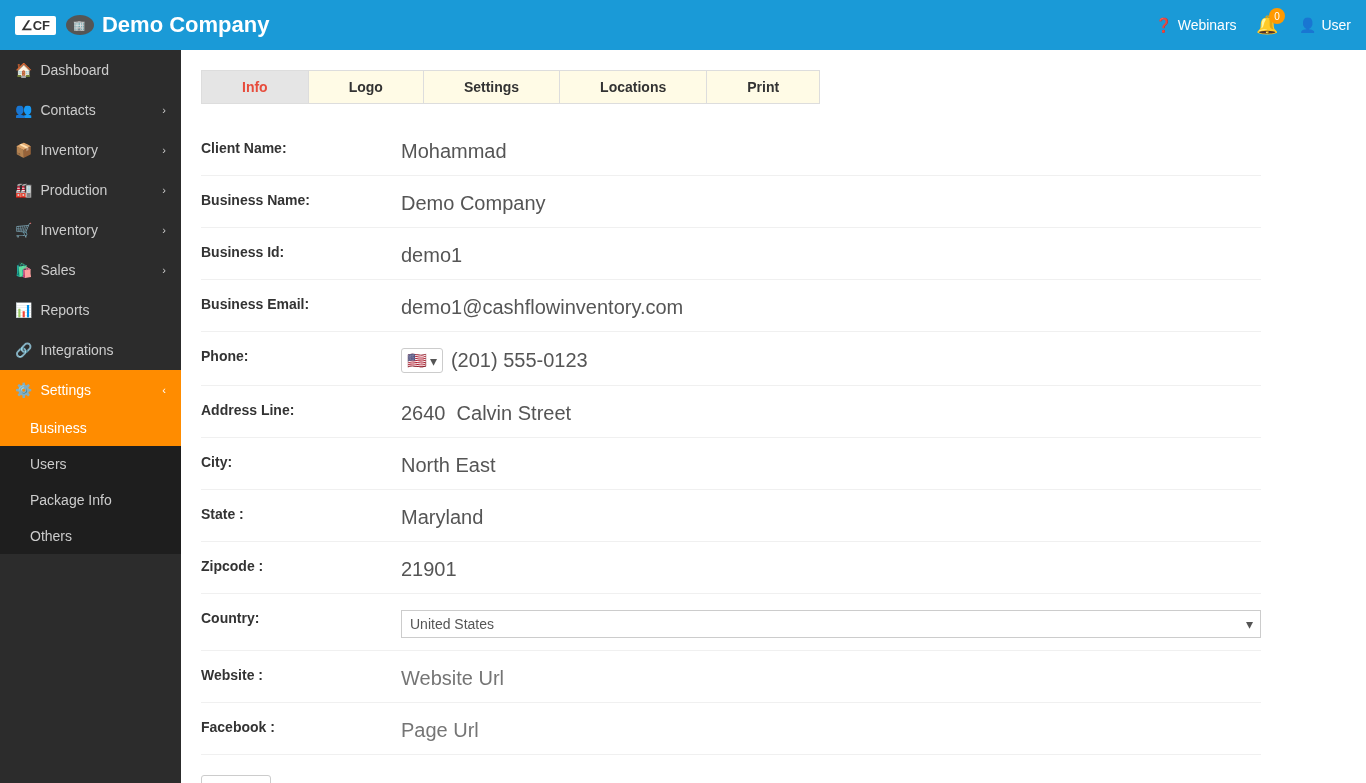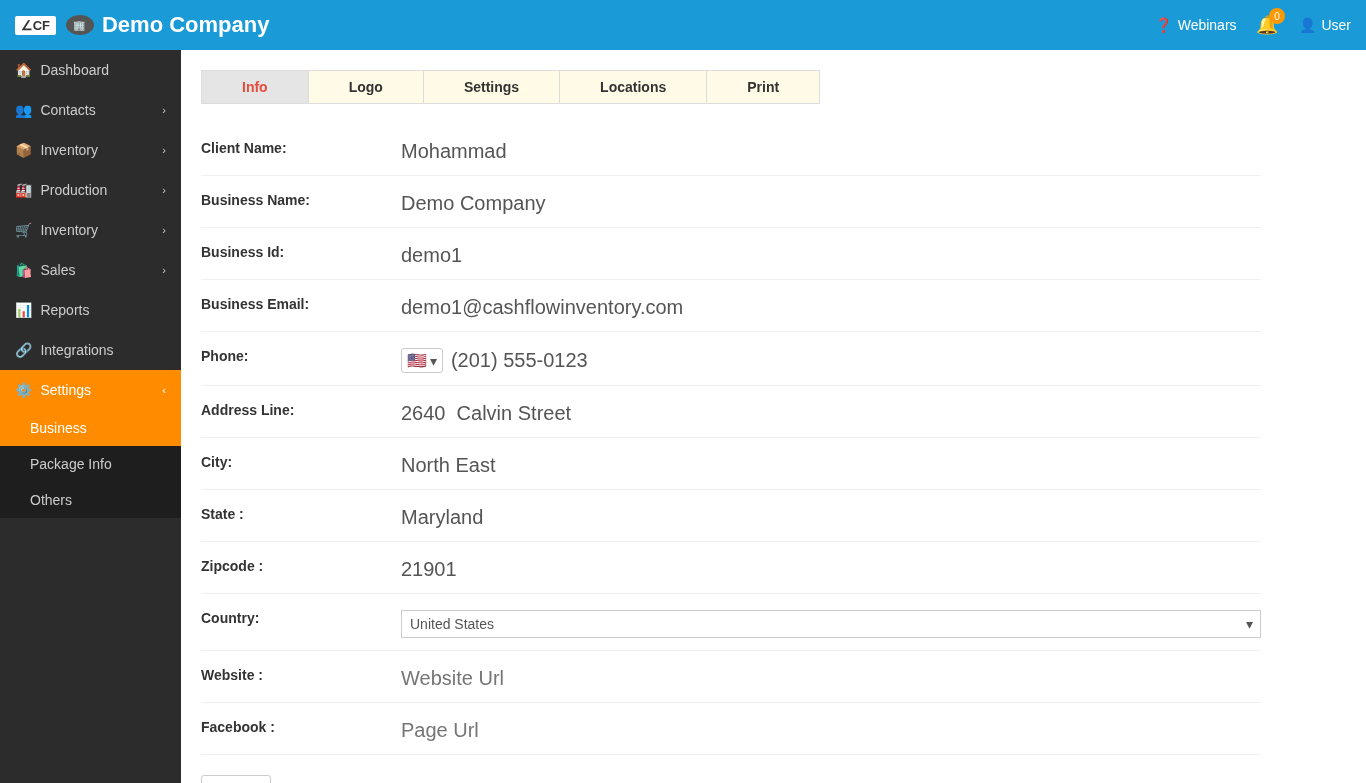--- a/index.html
+++ b/index.html
@@ -330,20 +330,21 @@
     </div>
     <div class="sidebar-item active">
       <div class="sidebar-item-left">
         <span>⚙️</span>
         <span>Settings</span>
       </div>
       <span class="chevron">‹</span>
     </div>
     <div class="sidebar-sub">
       <div class="sidebar-sub-item active">Business</div>
+      <div class="sidebar-sub-item">Users</div>
       <div class="sidebar-sub-item">Package Info</div>
       <div class="sidebar-sub-item">Others</div>
     </div>
   </div>
 
   <div class="main">
 
     <div class="tabs">
       <div class="tab active">Info</div>
       <div class="tab">Logo</div>

